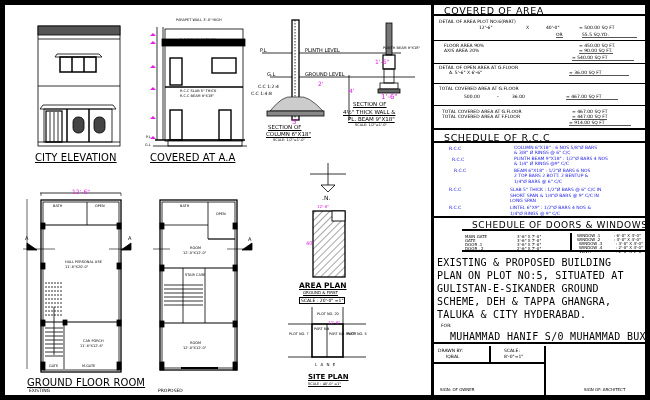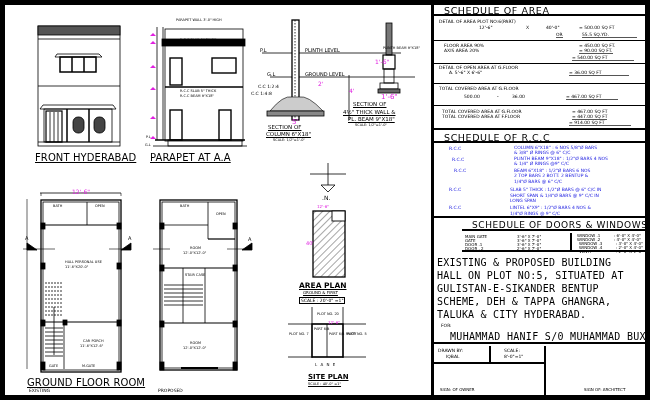--- a/index.html
+++ b/index.html
@@ -196,22 +196,22 @@
         <rect x="307" y="319" width="31" height="33" stroke-width="1.4"></rect>
         <line x1="322" y1="319" x2="322" y2="352"></line>
       </g>
 
       <g stroke="#000" stroke-width="0.6">
         <line x1="36" y1="188" x2="36" y2="191"></line>
         <line x1="116" y1="188" x2="116" y2="191"></line>
       </g>
     </svg>
 
-    <div class="lbl title-u" style="left:30px;top:147px;">FRONT HYDERABAD</div>
-    <div class="lbl title-u" style="left:145px;top:147px;">PARAPET AT A.A</div>
+    <div class="lbl title-u" style="left:30px;top:147px;">CITY ELEVATION</div>
+    <div class="lbl title-u" style="left:145px;top:147px;">COVERED AT A.A</div>
     <div class="lbl tiny" style="left:171px;top:13px;">PARAPET WALL 3'-0" HIGH</div>
     <div class="lbl tiny" style="left:175px;top:33px;">R.C.C SLAB 5" THICK</div>
     <div class="lbl tiny" style="left:175px;top:38px;">R.C.C BEAM 9"X18"</div>
     <div class="lbl tiny" style="left:175px;top:84px;">R.C.C SLAB 5" THICK</div>
     <div class="lbl tiny" style="left:175px;top:89px;">R.C.C BEAM 9"X18"</div>
     <div class="lbl tiny" style="left:141px;top:130px;">P.L</div>
     <div class="lbl tiny" style="left:140px;top:138px;">G.L</div>
 
     <div class="lbl" style="left:255px;top:42px;font-size:5px;">P.L</div>
     <div class="lbl" style="left:262px;top:66px;font-size:5px;">G.L</div>
@@ -272,21 +272,21 @@
     <div class="lbl tiny" style="left:342px;top:327px;">PLOT NO. 5</div>
     <div class="lbl pink" style="left:323px;top:315px;font-size:4px;">12'-6"</div>
     <div class="lbl" style="left:310px;top:357px;font-size:4px;letter-spacing:1px;">L A N E</div>
     <div class="lbl" style="left:303px;top:368px;font-size:7px;font-weight:bold;text-decoration:underline;">SITE PLAN</div>
     <div class="lbl tiny" style="left:303px;top:377px;text-decoration:underline;">SCALE : 40'-0" =1"</div>
   </div>
 
   <div class="titleblock">
 
     <div class="tb-sec" style="top:0;height:125px;">
-      <div class="tb-head">SCHEDULE OF AREA</div>
+      <div class="tb-head">COVERED OF AREA</div>
       <div class="row" style="left:5px;top:14px;">DETAIL OF AREA PLOT NO:6(PART)</div>
       <div class="row" style="left:45px;top:20px;">12'-6"</div>
       <div class="row" style="left:92px;top:20px;">X</div>
       <div class="row" style="left:112px;top:20px;">40'-0"</div>
       <div class="row" style="left:145px;top:20px;">= 500.00 SQ FT</div>
       <div class="row uline" style="left:122px;top:27px;">OR</div>
       <div class="row uline" style="left:148px;top:27px;width:55px;">55.5 SQ.YD.</div>
       <div class="hr" style="top:35px;"></div>
       <div class="row" style="left:10px;top:38px;">FLOOR AREA 90%</div>
       <div class="row" style="left:10px;top:43px;">AXIS   AREA 20%</div>
@@ -350,22 +350,22 @@
       <div class="row" style="left:117px;top:21px;font-size:4px;">WINDOW .3</div>
       <div class="row" style="left:154px;top:21px;font-size:4px;">: 3'-0" X 4'-0"</div>
       <div class="row" style="left:117px;top:25px;font-size:4px;">WINDOW .4</div>
       <div class="row" style="left:154px;top:25px;font-size:4px;">: 2'-0" X 4'-0"</div>
       <div class="row" style="left:117px;top:29px;font-size:4px;">VENTI</div>
       <div class="row" style="left:154px;top:29px;font-size:4px;">: 2'-0" X 1'-6"</div>
     </div>
 
     <div class="tb-sec" style="top:249px;height:90px;">
       <div class="row big" style="left:3px;top:2px;">EXISTING &amp; PROPOSED BUILDING</div>
-      <div class="row big" style="left:3px;top:15px;">HALL ON PLOT NO:5, SITUATED AT</div>
-      <div class="row big" style="left:3px;top:28px;">GULISTAN-E-SIKANDER BENTUP</div>
+      <div class="row big" style="left:3px;top:15px;">PLAN ON PLOT NO:5, SITUATED AT</div>
+      <div class="row big" style="left:3px;top:28px;">GULISTAN-E-SIKANDER GROUND</div>
       <div class="row big" style="left:3px;top:54px;">TALUKA &amp; CITY  HYDERABAD.</div>
       <div class="row big" style="left:3px;top:41px;">SCHEME, DEH &amp; TAPPA GHANGRA,</div>
       <div class="row" style="left:7px;top:69px;font-size:4.5px;">FOR:</div>
       <div class="row" style="left:16px;top:77px;font-family:'DejaVu Sans Mono',monospace;font-size:10px;letter-spacing:0.3px;">MUHAMMAD HANIF S/0 MUHAMMAD BUX</div>
     </div>
 
     <div style="position:absolute;left:0;top:341px;width:214px;height:49px;">
       <div style="position:absolute;left:110px;top:0;width:2px;height:49px;background:#000;"></div>
       <div style="position:absolute;left:55px;top:0;width:2px;height:16px;background:#000;"></div>
       <div style="position:absolute;left:0;top:16px;width:110px;height:2px;background:#000;"></div>

